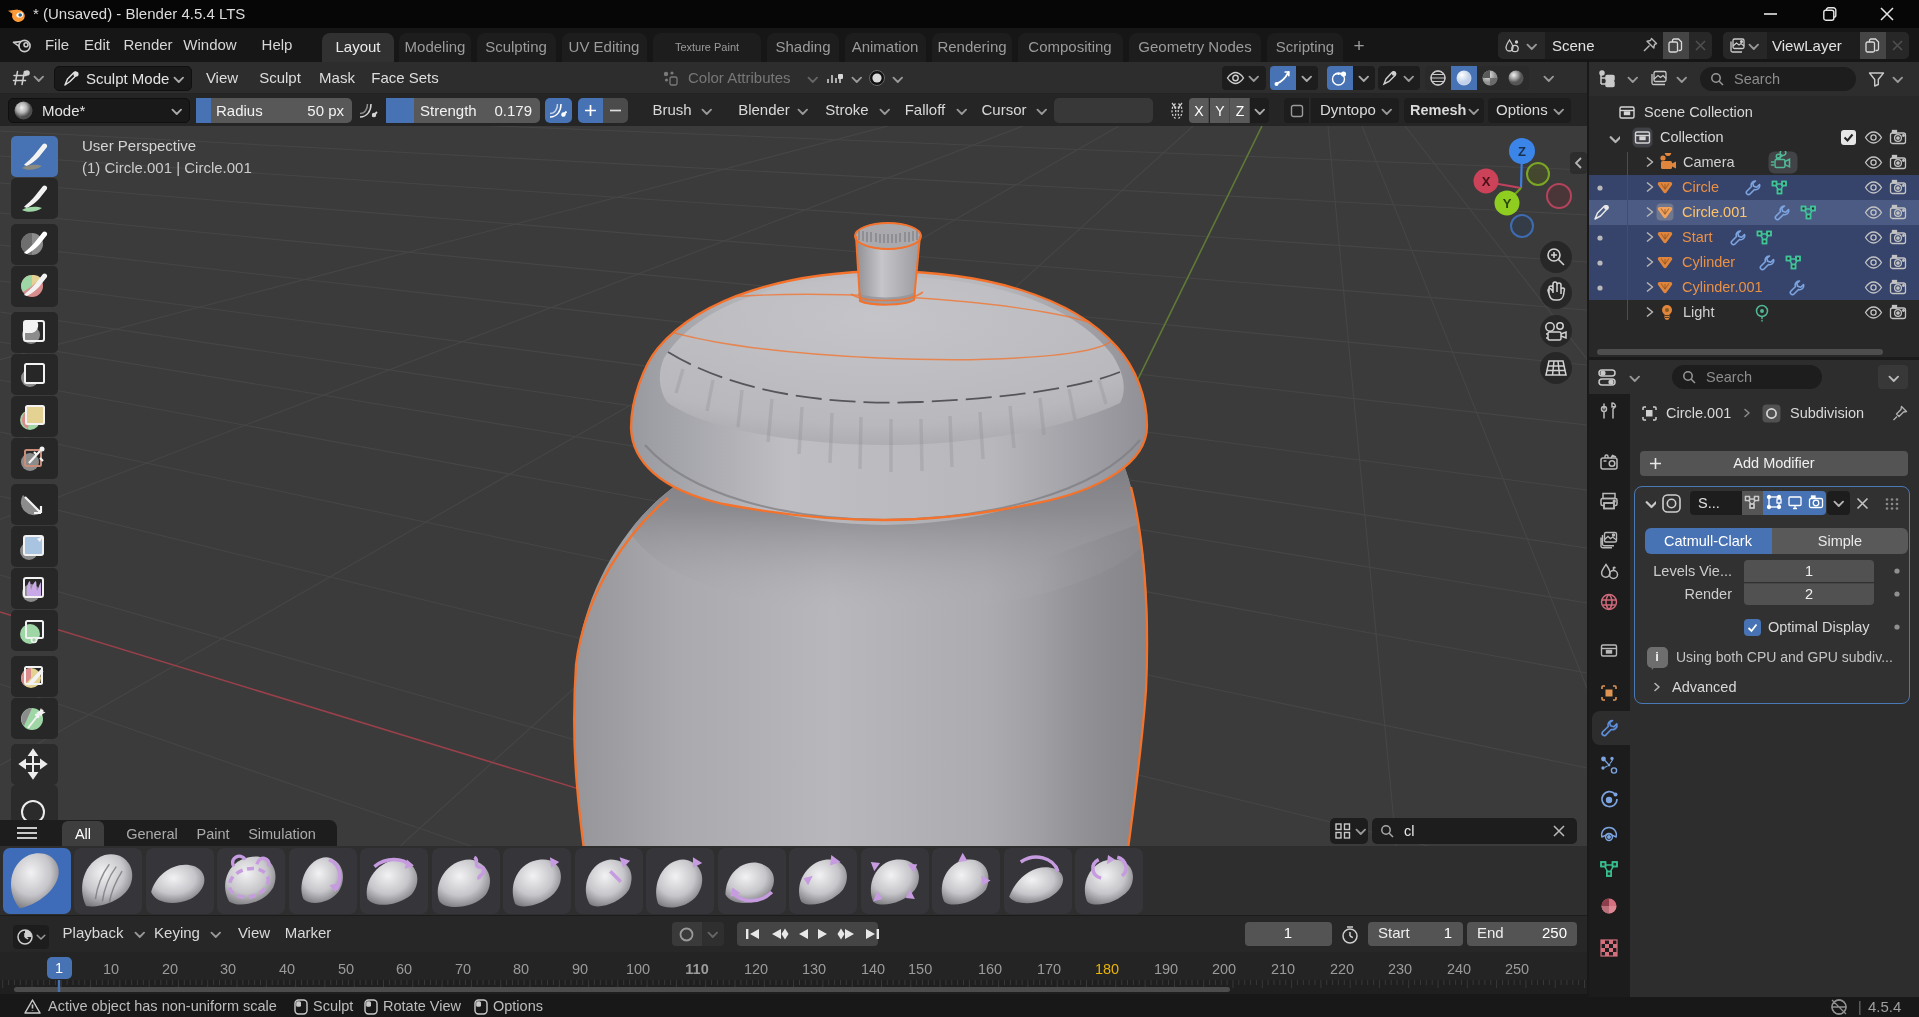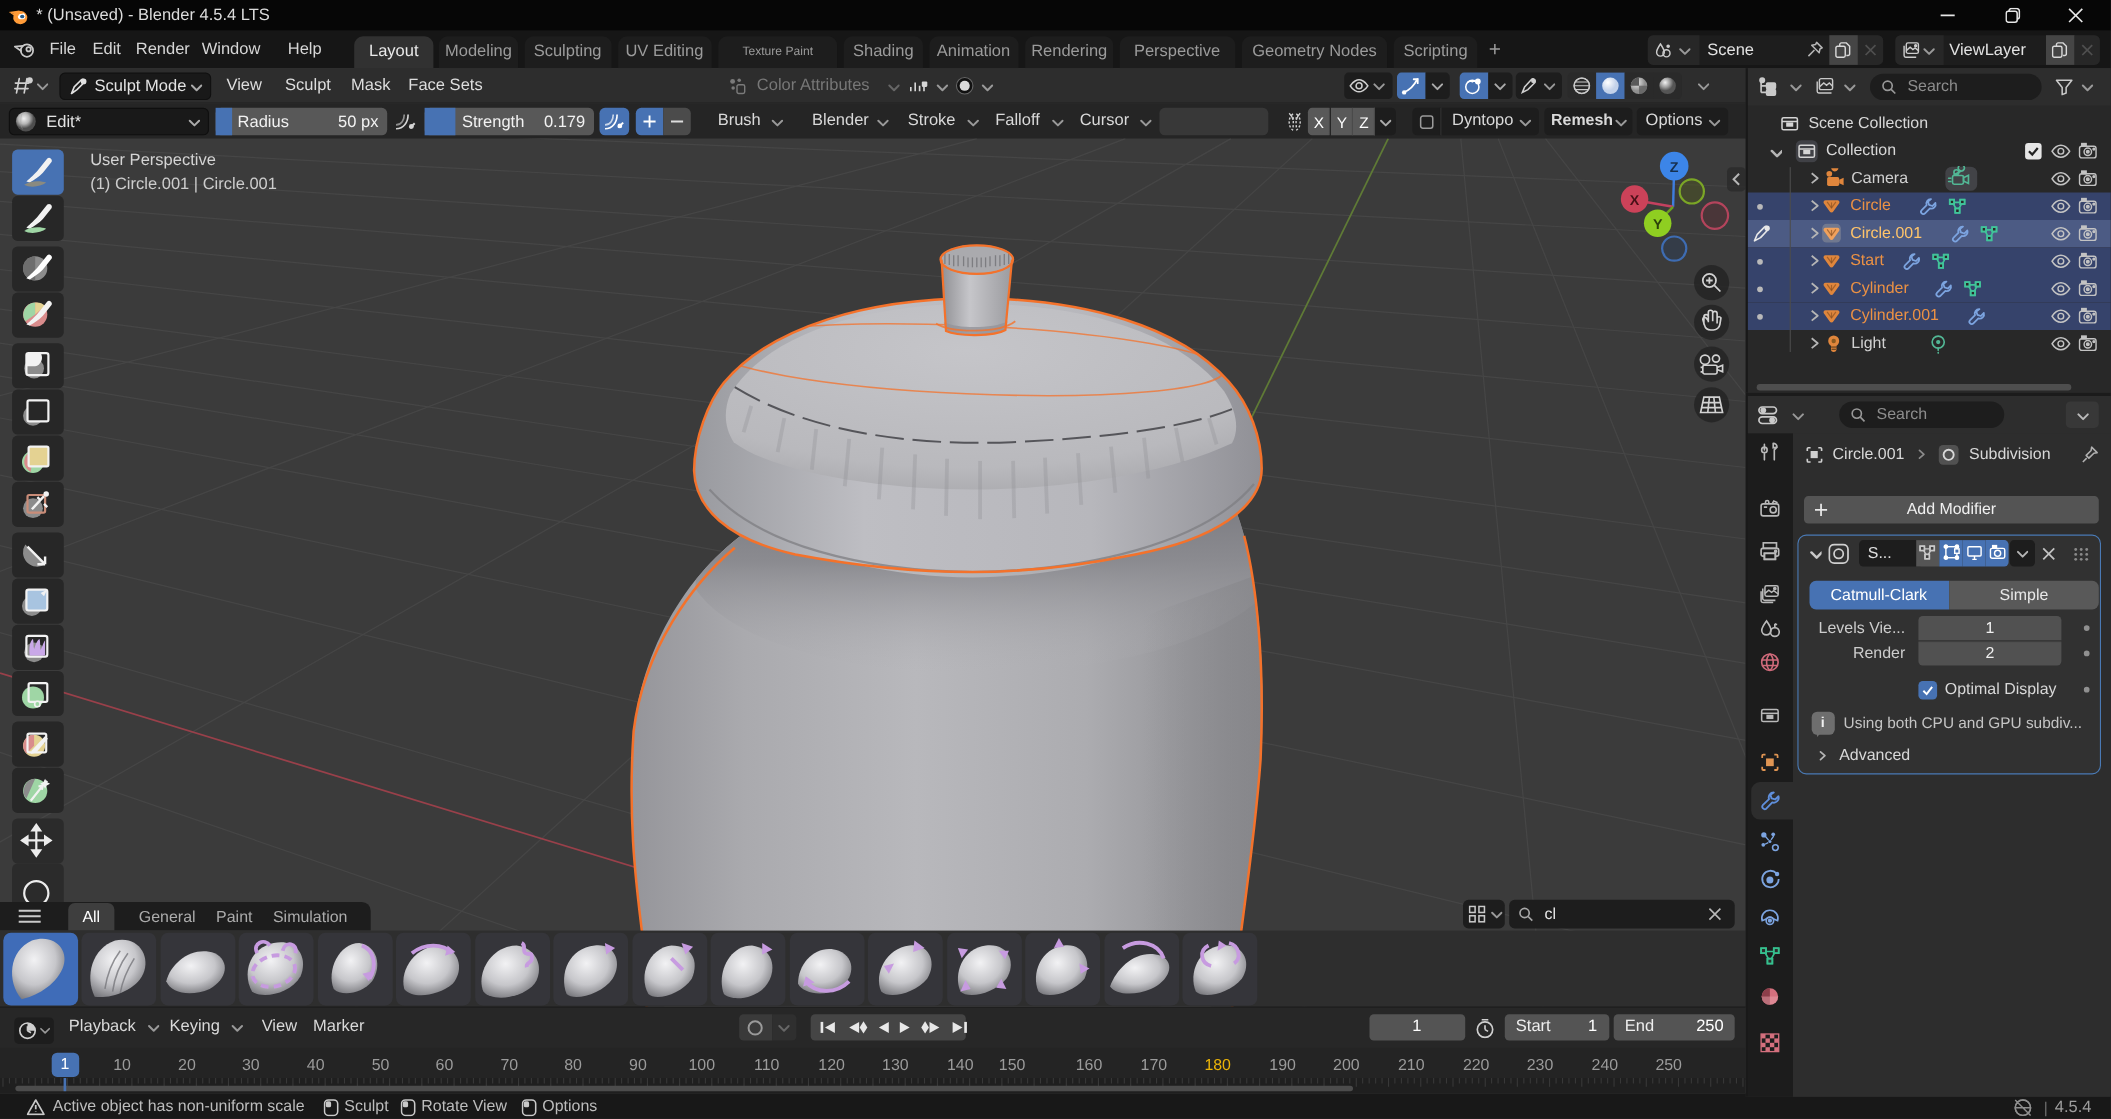--- a/index.html
+++ b/index.html
@@ -43,21 +43,21 @@
     <div style="position:absolute;left:454px;top:36px;width:300px;height:22px;line-height:22px;text-align:center;font-size:15px;color:#9b9b9b;font-weight:400;white-space:nowrap">UV Editing</div>
     <div style="position:absolute;left:653px;top:33px;width:108px;height:29px;background:#1d1d1d;border-radius:8px 8px 0 0"></div>
     <div style="position:absolute;left:557px;top:36px;width:300px;height:22px;line-height:22px;text-align:center;font-size:11px;color:#9b9b9b;font-weight:400;white-space:nowrap">Texture Paint</div>
     <div style="position:absolute;left:767px;top:33px;width:72px;height:29px;background:#1d1d1d;border-radius:8px 8px 0 0"></div>
     <div style="position:absolute;left:653px;top:36px;width:300px;height:22px;line-height:22px;text-align:center;font-size:15px;color:#9b9b9b;font-weight:400;white-space:nowrap">Shading</div>
     <div style="position:absolute;left:845px;top:33px;width:81px;height:29px;background:#1d1d1d;border-radius:8px 8px 0 0"></div>
     <div style="position:absolute;left:735px;top:36px;width:300px;height:22px;line-height:22px;text-align:center;font-size:15px;color:#9b9b9b;font-weight:400;white-space:nowrap">Animation</div>
     <div style="position:absolute;left:932px;top:33px;width:80px;height:29px;background:#1d1d1d;border-radius:8px 8px 0 0"></div>
     <div style="position:absolute;left:822px;top:36px;width:300px;height:22px;line-height:22px;text-align:center;font-size:15px;color:#9b9b9b;font-weight:400;white-space:nowrap">Rendering</div>
     <div style="position:absolute;left:1018px;top:33px;width:105px;height:29px;background:#1d1d1d;border-radius:8px 8px 0 0"></div>
-    <div style="position:absolute;left:920px;top:36px;width:300px;height:22px;line-height:22px;text-align:center;font-size:15px;color:#9b9b9b;font-weight:400;white-space:nowrap">Perspective</div>
+    <div style="position:absolute;left:920px;top:36px;width:300px;height:22px;line-height:22px;text-align:center;font-size:15px;color:#9b9b9b;font-weight:400;white-space:nowrap">Compositing</div>
     <div style="position:absolute;left:1129px;top:33px;width:132px;height:29px;background:#1d1d1d;border-radius:8px 8px 0 0"></div>
     <div style="position:absolute;left:1045px;top:36px;width:300px;height:22px;line-height:22px;text-align:center;font-size:15px;color:#9b9b9b;font-weight:400;white-space:nowrap">Geometry Nodes</div>
     <div style="position:absolute;left:1267px;top:33px;width:76px;height:29px;background:#1d1d1d;border-radius:8px 8px 0 0"></div>
     <div style="position:absolute;left:1155px;top:36px;width:300px;height:22px;line-height:22px;text-align:center;font-size:15px;color:#9b9b9b;font-weight:400;white-space:nowrap">Scripting</div>
     <div style="position:absolute;left:1209px;top:35px;width:300px;height:22px;line-height:22px;text-align:center;font-size:19px;color:#9b9b9b;font-weight:400;white-space:nowrap">+</div>
     <div style="position:absolute;left:1498px;top:32px;width:214px;height:27px;background:#1d1d1d;border-radius:5px"></div>
     <div style="position:absolute;left:1498px;top:32px;width:47px;height:27px;background:#272727;border-radius:5px 0 0 5px"></div>
     <svg style="position:absolute;left:1504px;top:38px;" width="16" height="16" viewBox="0 0 16 16">
       <g fill="none" stroke="#cccccc" stroke-width="1.3">
         <path d="M5.5 2 C7.5 5 9 7.5 9 9.5 a3.5 3.5 0 0 1 -7 0 C2 7.5 3.5 5 5.5 2 Z"></path>
@@ -251,21 +251,21 @@
       <defs>
         <radialGradient id="clb" cx="0.4" cy="0.35">
           <stop offset="0" stop-color="#f0f0f0"></stop>
           <stop offset="0.55" stop-color="#b5b5b5"></stop>
           <stop offset="1" stop-color="#4e4e4e"></stop>
         </radialGradient>
       </defs>
       <circle cx="10.5" cy="10.5" r="9" fill="url(#clb)"></circle>
       <path d="M7 3.5 C5.5 7 5.5 14 7.5 17.5" stroke="#999" stroke-width="0.7" fill="none" opacity="0.5"></path>
     </svg>
-    <div style="position:absolute;left:42px;top:99.5px;height:22px;line-height:22px;font-size:15px;color:#e3e3e3;font-weight:400;letter-spacing:0;white-space:nowrap">Edit*</div>
+    <div style="position:absolute;left:42px;top:99.5px;height:22px;line-height:22px;font-size:15px;color:#e3e3e3;font-weight:400;letter-spacing:0;white-space:nowrap">Mode*</div>
     <svg style="position:absolute;left:170px;top:105px;" width="12" height="12" viewBox="0 0 12 12">
       <path d="M2.2 4.2 L6 8 L9.8 4.2" fill="none" stroke="#aaa" stroke-width="1.6" stroke-linecap="round" stroke-linejoin="round" transform="translate(0,0) scale(1.125)"></path>
     </svg>
     <div style="position:absolute;left:196px;top:98px;width:156px;height:25px;background:#585858;border-radius:5px;overflow:hidden"></div>
     <div style="position:absolute;left:196px;top:98px;width:15px;height:25px;background:#4772b3"></div>
     <div style="position:absolute;left:216px;top:99.5px;height:22px;line-height:22px;font-size:15px;color:#f2f2f2;font-weight:400;letter-spacing:0;white-space:nowrap">Radius</div>
     <div style="position:absolute;left:264px;top:99.5px;width:80px;height:22px;line-height:22px;text-align:right;font-size:15px;color:#f2f2f2;font-weight:400;white-space:nowrap">50 px</div>
     <svg style="position:absolute;left:357px;top:101px;" width="24" height="20" viewBox="0 0 24 20">
       <g fill="none" stroke="#d5d5d5" stroke-width="1.5">
         <path d="M3 16 C10 16 14 10 14 3"></path>
@@ -878,21 +878,21 @@
     <div style="position:absolute;left:88px;top:958px;width:46px;height:22px;line-height:22px;text-align:center;font-size:14.5px;color:#9b9b9b;font-weight:400;white-space:nowrap">10</div>
     <div style="position:absolute;left:147px;top:958px;width:46px;height:22px;line-height:22px;text-align:center;font-size:14.5px;color:#9b9b9b;font-weight:400;white-space:nowrap">20</div>
     <div style="position:absolute;left:205px;top:958px;width:46px;height:22px;line-height:22px;text-align:center;font-size:14.5px;color:#9b9b9b;font-weight:400;white-space:nowrap">30</div>
     <div style="position:absolute;left:264px;top:958px;width:46px;height:22px;line-height:22px;text-align:center;font-size:14.5px;color:#9b9b9b;font-weight:400;white-space:nowrap">40</div>
     <div style="position:absolute;left:323px;top:958px;width:46px;height:22px;line-height:22px;text-align:center;font-size:14.5px;color:#9b9b9b;font-weight:400;white-space:nowrap">50</div>
     <div style="position:absolute;left:381px;top:958px;width:46px;height:22px;line-height:22px;text-align:center;font-size:14.5px;color:#9b9b9b;font-weight:400;white-space:nowrap">60</div>
     <div style="position:absolute;left:440px;top:958px;width:46px;height:22px;line-height:22px;text-align:center;font-size:14.5px;color:#9b9b9b;font-weight:400;white-space:nowrap">70</div>
     <div style="position:absolute;left:498px;top:958px;width:46px;height:22px;line-height:22px;text-align:center;font-size:14.5px;color:#9b9b9b;font-weight:400;white-space:nowrap">80</div>
     <div style="position:absolute;left:557px;top:958px;width:46px;height:22px;line-height:22px;text-align:center;font-size:14.5px;color:#9b9b9b;font-weight:400;white-space:nowrap">90</div>
     <div style="position:absolute;left:615px;top:958px;width:46px;height:22px;line-height:22px;text-align:center;font-size:14.5px;color:#9b9b9b;font-weight:400;white-space:nowrap">100</div>
-    <div style="position:absolute;left:674px;top:958px;width:46px;height:22px;line-height:22px;text-align:center;font-size:14.5px;color:#9b9b9b;font-weight:400;white-space:nowrap">110</div>
+    <div style="position:absolute;left:674px;top:958px;width:46px;height:22px;line-height:22px;text-align:center;font-size:14.5px;color:#9b9b9b;font-weight:700;white-space:nowrap">110</div>
     <div style="position:absolute;left:733px;top:958px;width:46px;height:22px;line-height:22px;text-align:center;font-size:14.5px;color:#9b9b9b;font-weight:400;white-space:nowrap">120</div>
     <div style="position:absolute;left:791px;top:958px;width:46px;height:22px;line-height:22px;text-align:center;font-size:14.5px;color:#9b9b9b;font-weight:400;white-space:nowrap">130</div>
     <div style="position:absolute;left:850px;top:958px;width:46px;height:22px;line-height:22px;text-align:center;font-size:14.5px;color:#9b9b9b;font-weight:400;white-space:nowrap">140</div>
     <div style="position:absolute;left:908px;top:958px;width:46px;height:22px;line-height:22px;font-size:14.5px;color:#9b9b9b;font-weight:400;white-space:nowrap">150</div>
     <div style="position:absolute;left:967px;top:958px;width:46px;height:22px;line-height:22px;text-align:center;font-size:14.5px;color:#9b9b9b;font-weight:400;white-space:nowrap">160</div>
     <div style="position:absolute;left:1026px;top:958px;width:46px;height:22px;line-height:22px;text-align:center;font-size:14.5px;color:#9b9b9b;font-weight:400;white-space:nowrap">170</div>
     <div style="position:absolute;left:1084px;top:958px;width:46px;height:22px;line-height:22px;text-align:center;font-size:14.5px;color:#eab308;font-weight:400;white-space:nowrap">180</div>
     <div style="position:absolute;left:1143px;top:958px;width:46px;height:22px;line-height:22px;text-align:center;font-size:14.5px;color:#9b9b9b;font-weight:400;white-space:nowrap">190</div>
     <div style="position:absolute;left:1201px;top:958px;width:46px;height:22px;line-height:22px;text-align:center;font-size:14.5px;color:#9b9b9b;font-weight:400;white-space:nowrap">200</div>
     <div style="position:absolute;left:1260px;top:958px;width:46px;height:22px;line-height:22px;text-align:center;font-size:14.5px;color:#9b9b9b;font-weight:400;white-space:nowrap">210</div>

